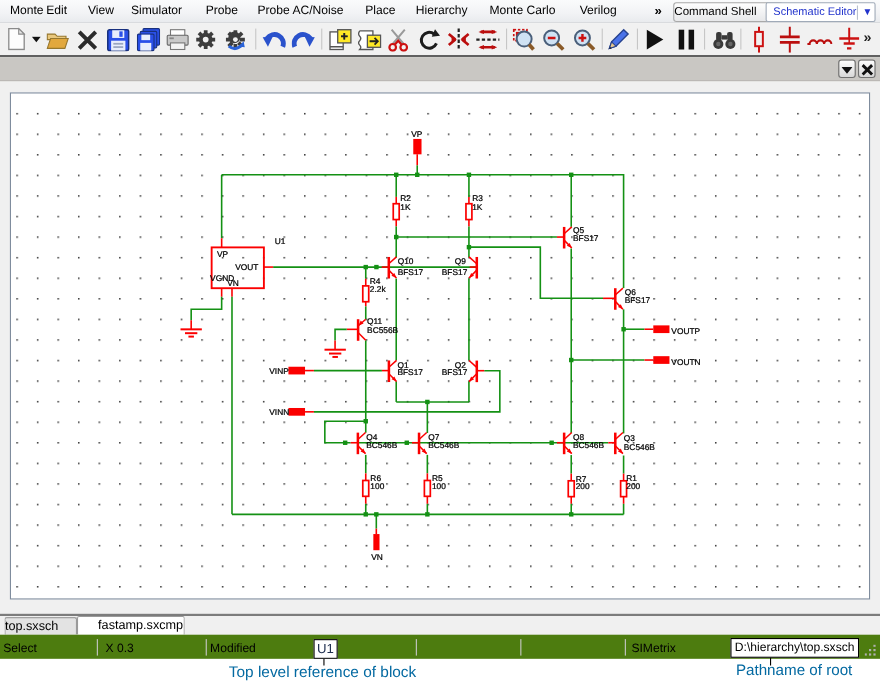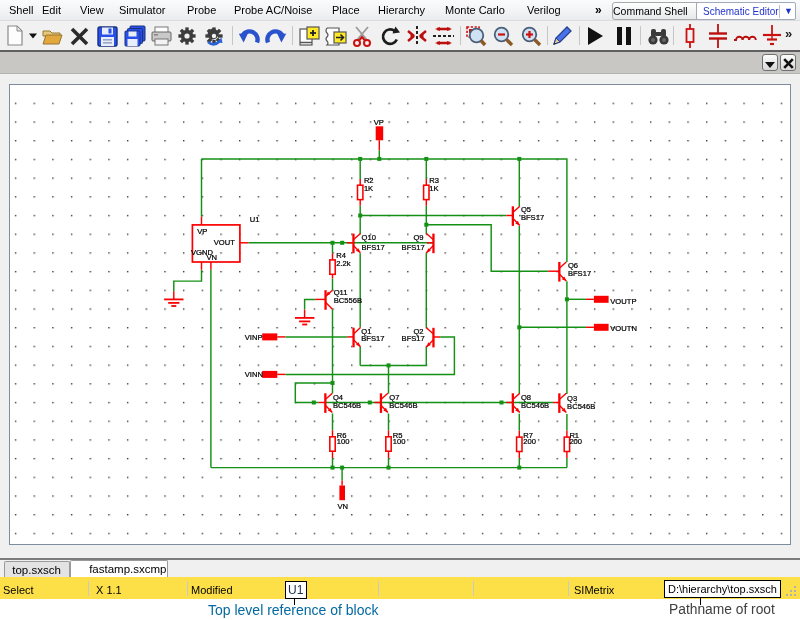--- a/index.html
+++ b/index.html
@@ -1,20 +1,20 @@
 <!DOCTYPE html>
 <html><head><meta charset="utf-8"><style>
   * { margin:0; padding:0; box-sizing:border-box; }
   body { width:800px; height:620px; position:relative; font-family:"Liberation Sans",sans-serif; background:#fff; overflow:hidden; }
   .abs { position:absolute; }
 </style></head>
 <body>
 
 <div class="abs" style="left:0;top:0;width:800px;height:21px;background:linear-gradient(#fafbfc,#f2f3f5 60%,#e9ebee);border-bottom:1px solid #d9dbde;font-size:11px;color:#000">
-<span style="position:absolute;left:9px;top:4px">Shell</span>
+<span style="position:absolute;left:9px;top:4px">Monte</span>
     <span style="position:absolute;left:42px;top:4px">Edit</span>
     <span style="position:absolute;left:80px;top:4px">View</span>
     <span style="position:absolute;left:119px;top:4px">Simulator</span>
     <span style="position:absolute;left:187px;top:4px">Probe</span>
     <span style="position:absolute;left:234px;top:4px">Probe AC/Noise</span>
     <span style="position:absolute;left:332px;top:4px">Place</span>
     <span style="position:absolute;left:378px;top:4px">Hierarchy</span>
     <span style="position:absolute;left:445px;top:4px">Monte Carlo</span>
     <span style="position:absolute;left:527px;top:4px">Verilog</span>
 <span class="abs" style="left:595px;top:3px;font-weight:bold;font-size:12px">»</span>
@@ -439,45 +439,45 @@
     <text x="523.3000000000001" y="437.9" font-size="7.6" text-anchor="start" font-weight="normal" fill="#000" stroke="#000" stroke-width="0.22">R7</text>
     <text x="523.3000000000001" y="444.4" font-size="7.6" text-anchor="start" font-weight="normal" fill="#000" stroke="#000" stroke-width="0.22">200</text>
     <text x="569.4000000000001" y="437.5" font-size="7.6" text-anchor="start" font-weight="normal" fill="#000" stroke="#000" stroke-width="0.22">R1</text>
     <text x="569.4000000000001" y="444.4" font-size="7.6" text-anchor="start" font-weight="normal" fill="#000" stroke="#000" stroke-width="0.22">200</text>
     <text x="337.4" y="508.7" font-size="7.6" text-anchor="start" font-weight="normal" fill="#000" stroke="#000" stroke-width="0.22">VN</text>
 </svg>
 
 <div class="abs" style="left:0;top:557.5px;width:800px;height:2px;background:#7c7c7c"></div>
 
 <div class="abs" style="left:0;top:559.5px;width:800px;height:17.5px;background:#f0f0f0">
-  <div class="abs" style="left:3.5px;top:1px;width:66px;height:16.5px;background:#e3e3e3;border:1px solid #9a9a9a;border-bottom:none;border-radius:2px 2px 0 0;text-align:center;font-size:11.5px;line-height:16px">top.sxsch</div>
+  <div class="abs" style="left:3.5px;top:1px;width:66px;height:16.5px;background:#e3e3e3;border:1px solid #9a9a9a;border-bottom:none;border-radius:2px 2px 0 0;text-align:left;font-size:11.5px;line-height:16px">top.sxsch</div>
   <div class="abs" style="left:69.5px;top:0px;width:98px;height:17.5px;background:#fff;border:1px solid #9a9a9a;border-bottom:none;border-radius:2px 2px 0 0;text-align:right;font-size:11.5px;line-height:17px">fastamp.sxcmp</div>
 </div>
 
-<div class="abs" style="left:0;top:577px;width:800px;height:22px;background:#fde047;font-size:11px;color:#000">
+<div class="abs" style="left:0;top:577px;width:800px;height:22px;background:#4d7c0f;font-size:11px;color:#000">
   <span class="abs" style="left:3px;top:7px">Select</span>
-  <span class="abs" style="left:96px;top:7px">X 1.1</span>
+  <span class="abs" style="left:96px;top:7px">X 0.3</span>
   <span class="abs" style="left:191px;top:7px">Modified</span>
   <span class="abs" style="left:574px;top:7px">SIMetrix</span>
 </div>
 <div style="position:absolute;left:88px;top:581px;width:1px;height:15px;background:#c9c9c9"></div>
 <div style="position:absolute;left:187px;top:581px;width:1px;height:15px;background:#c9c9c9"></div>
 <div style="position:absolute;left:378px;top:581px;width:1px;height:15px;background:#c9c9c9"></div>
 <div style="position:absolute;left:473px;top:581px;width:1px;height:15px;background:#c9c9c9"></div>
 <div style="position:absolute;left:568px;top:581px;width:1px;height:15px;background:#c9c9c9"></div>
 
 <div class="abs" style="left:285px;top:580.5px;width:21.5px;height:18.5px;background:#fff;border:1.5px solid #000;text-align:center;font-size:12px;line-height:16px;color:#203050">U1</div>
 <div class="abs" style="left:294px;top:599px;width:1px;height:6px;background:#000;z-index:9"></div>
 
 <div class="abs" style="left:664px;top:579.5px;width:116.5px;height:18.5px;background:#fff;border:1.5px solid #000;font-size:11px;line-height:16px;color:#000;padding-left:3px;white-space:nowrap">D:\hierarchy\top.sxsch</div>
 <div class="abs" style="left:700px;top:598px;width:1px;height:7px;background:#000;z-index:9"></div>
 
 <div class="abs" style="left:0;top:599px;width:800px;height:21px;background:#fff"></div>
 <span class="abs" style="left:208px;top:602px;font-size:14px;color:#0369a1">Top level reference of block</span>
-<span class="abs" style="left:669px;top:602px;font-size:13.8px;color:#404040">Pathname of root</span>
+<span class="abs" style="left:669px;top:602px;font-size:13.8px;color:#0369a1">Pathname of root</span>
 
 <svg class="abs" style="left:786px;top:586px" width="12" height="12">
     <g fill="#b0b0b0">
       <rect x="8" y="0" width="2" height="2"></rect>
       <rect x="4" y="4" width="2" height="2"></rect>
       <rect x="8" y="4" width="2" height="2"></rect>
       <rect x="0" y="8" width="2" height="2"></rect>
       <rect x="4" y="8" width="2" height="2"></rect>
       <rect x="8" y="8" width="2" height="2"></rect>
     </g>

